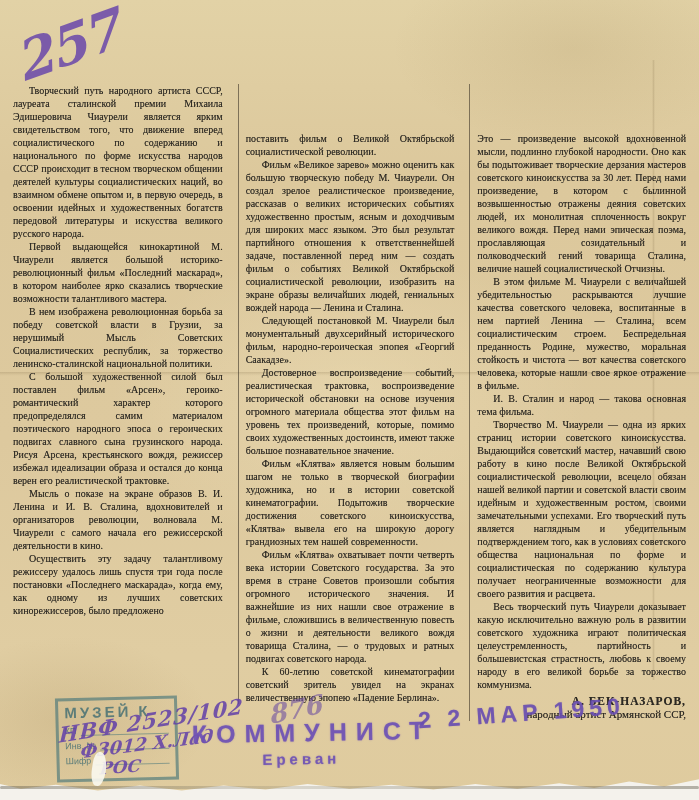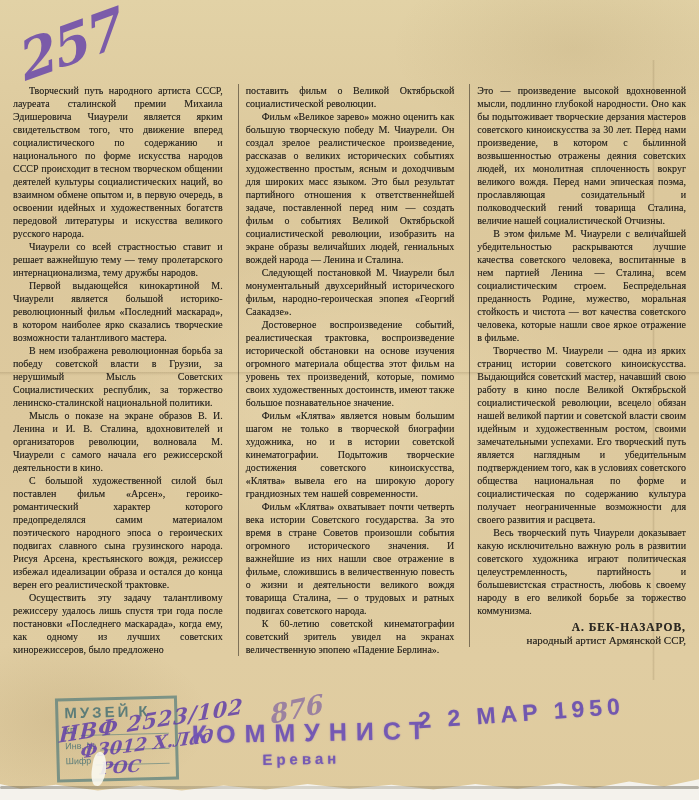--- a/index.html
+++ b/index.html
@@ -39,21 +39,21 @@
     margin-top:2px;margin-left:10px;}
 
   .article{position:absolute;left:6px;right:6px;top:84px;display:flex;align-items:flex-start;gap:8px;}
   .col{width:33.33%;padding:0 7px;box-sizing:border-box;}
   .col.ruled{border-left:1px solid rgba(45,38,28,0.55);}
   .col p{
     margin:0;font-size:10px;line-height:13px;text-align:justify;
     color:#2b2822;text-indent:16px;
     text-shadow:0 0 0.5px rgba(43,40,34,0.55);
   }
-  .col p.cont{text-indent:0;}
+  .col p.cont{text-indent:0;margin-top:48px;}
   .col p.sig{text-align:right;font-weight:bold;font-size:11.5px;letter-spacing:1px;
     text-indent:0;margin-top:4px;}
   .col p.byline{text-align:right;text-indent:0;font-size:11px;}
 
   .museum-stamp{
     position:absolute;left:56px;top:697px;width:122px;height:84px;
     border:3px solid rgba(72,118,122,0.65);box-sizing:border-box;
     transform:rotate(-1.5deg);color:rgba(62,108,114,0.8);
     padding:3px 6px;
   }
@@ -99,39 +99,39 @@
   <div class="hw-number">257</div>
 
   <h1 class="title">
     <span class="l1">Выдающийся мастер</span>
     <span class="l2">советского киноискусства</span>
   </h1>
 
   <div class="article">
     <div class="col">
       <p>Творческий путь народного артиста СССР, лауреата сталинской премии Михаила Эдишеровича Чиаурели является ярким свидетельством того, что движение вперед социалистического по содержанию и национального по форме искусства народов СССР происходит в тесном творческом общении деятелей культуры социалистических наций, во взаимном обмене опытом и, в первую очередь, в освоении идейных и художественных богатств передовой литературы и искусства великого русского народа.</p>
-      <p>Чиаурели со всей страстностью ставит и решает важнейшую тему — тему пролетарского интернационализма, тему дружбы народов.</p>
       <p>Первой выдающейся кинокартиной М. Чиаурели является большой историко-революционный фильм «Последний маскарад», в котором наиболее ярко сказались творческие возможности талантливого мастера.</p>
       <p>В нем изображена революционная борьба за победу советской власти в Грузии, за нерушимый Мысль Советских Социалистических республик, за торжество ленинско-сталинской национальной политики.</p>
+      <p>С большой художественной силой был поставлен фильм «Арсен», героико-романтический характер которого предопределялся самим материалом поэтического народного эпоса о героических подвигах славного сына грузинского народа. Рисуя Арсена, крестьянского вождя, режиссер избежал идеализации образа и остался до конца верен его реалистической трактовке.</p>
       <p>Мысль о показе на экране образов В. И. Ленина и И. В. Сталина, вдохновителей и организаторов революции, волновала М. Чиаурели с самого начала его режиссерской деятельности в кино.</p>
-      <p>С большой художественной силой был поставлен фильм «Арсен», героико-романтический характер которого предопределялся самим материалом поэтического народного эпоса о героических подвигах славного сына грузинского народа. Рисуя Арсена, крестьянского вождя, режиссер избежал идеализации образа и остался до конца верен его реалистической трактовке.</p>
       <p>Осуществить эту задачу талантливому режиссеру удалось лишь спустя три года после постановки «Последнего маскарада», когда ему, как одному из лучших советских кинорежиссеров, было предложено</p>
     </div>
     <div class="col ruled">
       <p class="cont">поставить фильм о Великой Октябрьской социалистической революции.</p>
       <p>Фильм «Великое зарево» можно оценить как большую творческую победу М. Чиаурели. Он создал зрелое реалистическое произведение, рассказав о великих исторических событиях художественно простым, ясным и доходчивым для широких масс языком. Это был результат партийного отношения к ответственнейшей задаче, поставленной перед ним — создать фильм о событиях Великой Октябрьской социалистической революции, изобразить на экране образы величайших людей, гениальных вождей народа — Ленина и Сталина.</p>
       <p>Следующей постановкой М. Чиаурели был монументальный двухсерийный исторического фильм, народно-героическая эпопея «Георгий Саакадзе».</p>
       <p>Достоверное воспроизведение событий, реалистическая трактовка, воспроизведение исторической обстановки на основе изучения огромного материала общества этот фильм на уровень тех произведений, которые, помимо своих художественных достоинств, имеют также большое познавательное значение.</p>
       <p>Фильм «Клятва» является новым большим шагом не только в творческой биографии художника, но и в истории советской кинематографии. Подытожив творческие достижения советского киноискусства, «Клятва» вывела его на широкую дорогу грандиозных тем нашей современности.</p>
       <p>Фильм «Клятва» охватывает почти четверть века истории Советского государства. За это время в стране Советов произошли события огромного исторического значения. И важнейшие из них нашли свое отражение в фильме, сложившись в величественную повесть о жизни и деятельности великого вождя товарища Сталина, — о трудовых и ратных подвигах советского народа.</p>
       <p>К 60-летию советской кинематографии советский зритель увидел на экранах величественную эпопею «Падение Берлина».</p>
     </div>
     <div class="col ruled">
       <p class="cont">Это — произведение высокой вдохновенной мысли, подлинно глубокой народности. Оно как бы подытоживает творческие дерзания мастеров советского киноискусства за 30 лет. Перед нами произведение, в котором с былинной возвышенностью отражены деяния советских людей, их монолитная сплоченность вокруг великого вождя. Перед нами эпическая поэма, прославляющая созидательный и полководческий гений товарища Сталина, величие нашей социалистической Отчизны.</p>
       <p>В этом фильме М. Чиаурели с величайшей убедительностью раскрываются лучшие качества советского человека, воспитанные в нем партией Ленина — Сталина, всем социалистическим строем. Беспредельная преданность Родине, мужество, моральная стойкость и чистота — вот качества советского человека, которые нашли свое яркое отражение в фильме.</p>
+      <p>И. В. Сталин и народ — такова основная тема фильма.</p>
       <p>Творчество М. Чиаурели — одна из ярких страниц истории советского киноискусства. Выдающийся советский мастер, начавший свою работу в кино после Великой Октябрьской социалистической революции, всецело обязан нашей великой партии и советской власти своим идейным и художественным ростом, своими замечательными успехами. Его творческий путь является наглядным и убедительным подтверждением того, как в условиях советского общества национальная по форме и социалистическая по содержанию культура получает неограниченные возможности для своего развития и расцвета.</p>
       <p>Весь творческий путь Чиаурели доказывает какую исключительно важную роль в развитии советского художника играют политическая целеустремленность, партийность и большевистская страстность, любовь к своему народу в его великой борьбе за торжество коммунизма.</p>
       <p class="sig">А. БЕК-НАЗАРОВ,</p>
       <p class="byline">народный артист Армянской ССР,</p>
     </div>
   </div>
 
   <div class="museum-stamp">
     <div class="ms-title">МУЗЕЙ К</div>
     <div class="ms-row">

